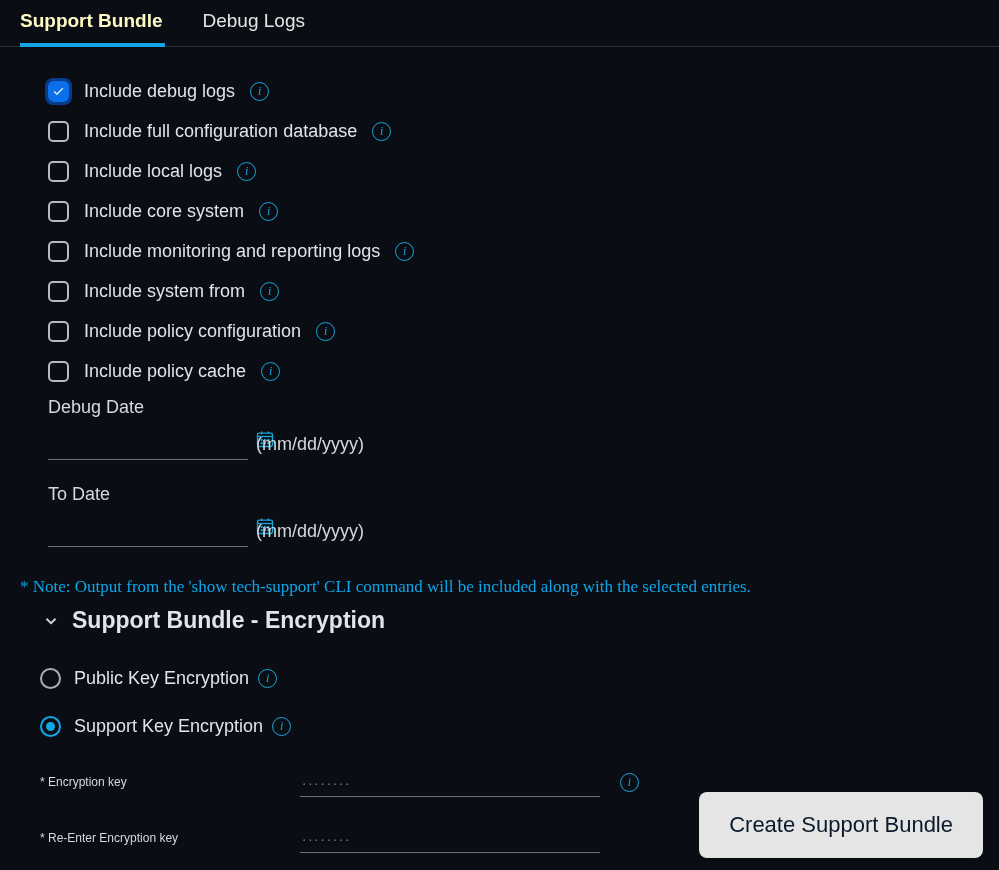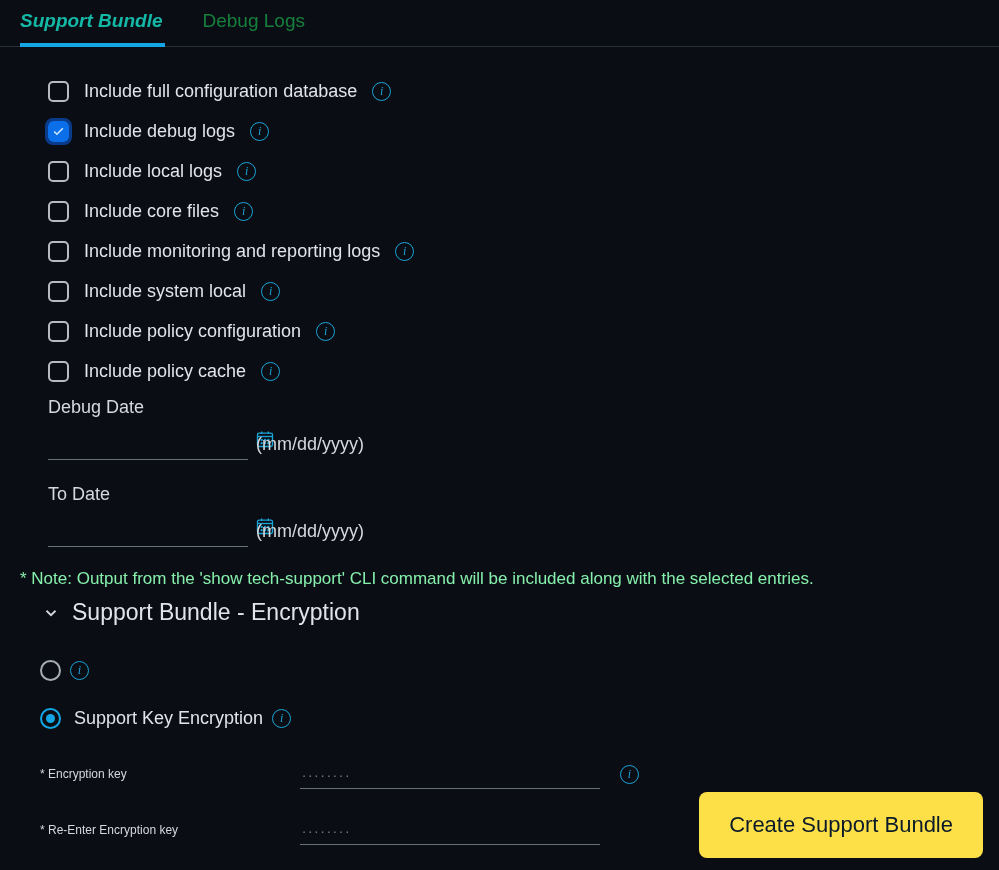--- a/index.html
+++ b/index.html
@@ -15,27 +15,26 @@
   .tabs {
     display: flex;
     gap: 40px;
     padding: 10px 20px 0 20px;
     border-bottom: 1px solid #2a3038;
     position: relative;
   }
   .tab {
     padding-bottom: 14px;
     cursor: pointer;
-    color: #15803d;
+    color: #e5e5e5;
     font-size: 19px;
   }
   .tab.active {
-    color: #14b8a6;
+    color: #fef9c3;
     font-weight: 600;
-    font-style: italic;
   }
   .tab.active::after {
     content: "";
     display: block;
     position: absolute;
     bottom: -1px;
     height: 4px;
     width: 145px;
     left: 20px;
     background: #14a6e4;
@@ -128,40 +127,41 @@
     height: 20px;
     cursor: pointer;
   }
   .date-format {
     color: #d5d8dc;
     font-size: 18px;
     margin-bottom: 14px;
   }
 
   .note {
-    color: #86efac;
+    color: #0ea5e9;
     font-size: 17px;
-    margin-top: 4px;
+    margin-top: 12px;
+    font-family: Liberation Serif, serif;
   }
 
   .section-header {
     display: flex;
     align-items: center;
     gap: 12px;
     margin-top: 10px;
     padding-left: 22px;
   }
   .chevron {
     width: 18px; height: 18px;
     cursor: pointer;
   }
   .section-title {
     font-size: 23px;
     color: #e1e4e8;
-    font-weight: 400;
+    font-weight: 700;
   }
 
   .radio-list {
     padding-left: 20px;
     margin-top: 20px;
   }
   .radio-row {
     display: flex;
     align-items: center;
     gap: 13px;
@@ -206,21 +206,21 @@
     width: 300px;
     font-size: 15px;
     letter-spacing: 2px;
     padding: 4px 2px 8px 2px;
   }
 
   .create-btn {
     position: absolute;
     right: 16px;
     bottom: 12px;
-    background: #fde047;
+    background: #e5e5e5;
     color: #0a1a2a;
     font-size: 22px;
     padding: 20px 30px;
     border: none;
     border-radius: 8px;
     cursor: pointer;
     font-weight: 400;
   }
   .page-wrap { position: relative; width: 999px; height: 870px; }
 </style>
@@ -230,61 +230,61 @@
 
 <div class="tabs">
   <div class="tab active">Support Bundle</div>
   <div class="tab">Debug Logs</div>
 </div>
 
 <div class="content">
 
   <div class="check-list">
     <div class="check-row">
-      <div class="checkbox">
-        
-      </div>
-      <span class="check-label">Include full configuration database</span>
-      <span class="info-icon"></span>
-    </div>
-    <div class="check-row">
       <div class="checkbox checked">
         <svg width="13" height="13" viewBox="0 0 24 24" fill="none" stroke="#cfe8ff" stroke-width="3">
               <polyline points="20 6 9 17 4 12"></polyline>
             </svg>
       </div>
       <span class="check-label">Include debug logs</span>
       <span class="info-icon"></span>
     </div>
     <div class="check-row">
       <div class="checkbox">
         
       </div>
+      <span class="check-label">Include full configuration database</span>
+      <span class="info-icon"></span>
+    </div>
+    <div class="check-row">
+      <div class="checkbox">
+        
+      </div>
       <span class="check-label">Include local logs</span>
       <span class="info-icon"></span>
     </div>
     <div class="check-row">
       <div class="checkbox">
         
       </div>
-      <span class="check-label">Include core files</span>
+      <span class="check-label">Include core system</span>
       <span class="info-icon"></span>
     </div>
     <div class="check-row">
       <div class="checkbox">
         
       </div>
       <span class="check-label">Include monitoring and reporting logs</span>
       <span class="info-icon"></span>
     </div>
     <div class="check-row">
       <div class="checkbox">
         
       </div>
-      <span class="check-label">Include system local</span>
+      <span class="check-label">Include system from</span>
       <span class="info-icon"></span>
     </div>
     <div class="check-row">
       <div class="checkbox">
         
       </div>
       <span class="check-label">Include policy configuration</span>
       <span class="info-icon"></span>
     </div>
     <div class="check-row">
@@ -351,20 +351,21 @@
       <svg viewBox="0 0 24 24" width="18" height="18" fill="none" stroke="#d5d8dc" stroke-width="2.4">
             <polyline points="6 9 12 15 18 9"></polyline>
           </svg>
     </span>
     <span class="section-title">Support Bundle - Encryption</span>
   </div>
 
   <div class="radio-list">
     <div class="radio-row">
       <div class="radio"></div>
+      <span class="radio-label">Public Key Encryption</span>
       <span class="info-icon radio-info"></span>
     </div>
     <div class="radio-row">
       <div class="radio selected"></div>
       <span class="radio-label">Support Key Encryption</span>
       <span class="info-icon radio-info"></span>
     </div>
   </div>
 
   <div class="key-fields">

